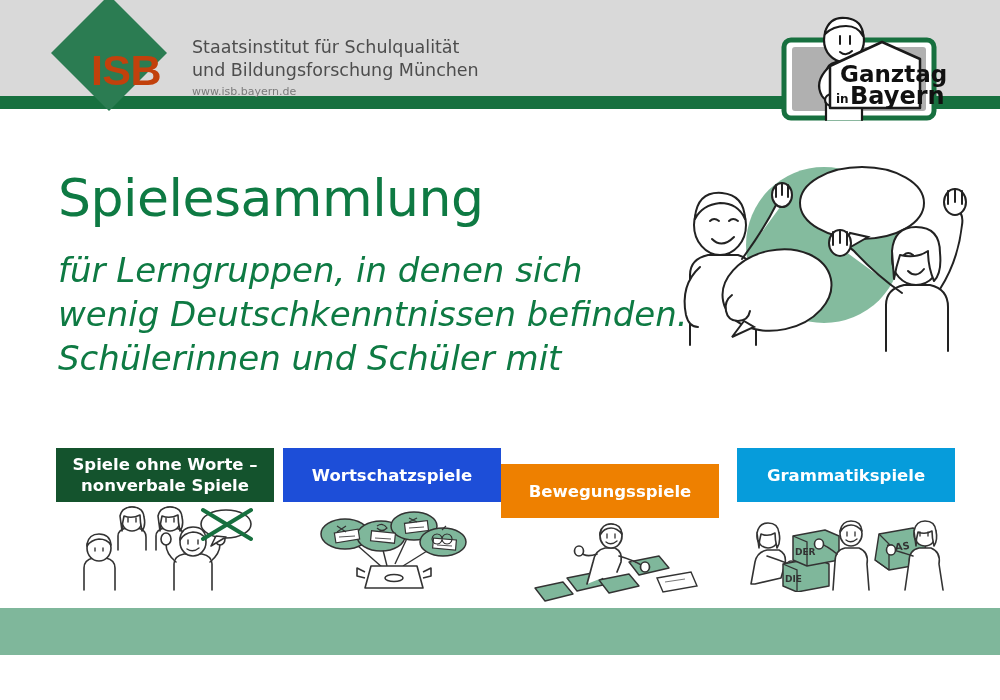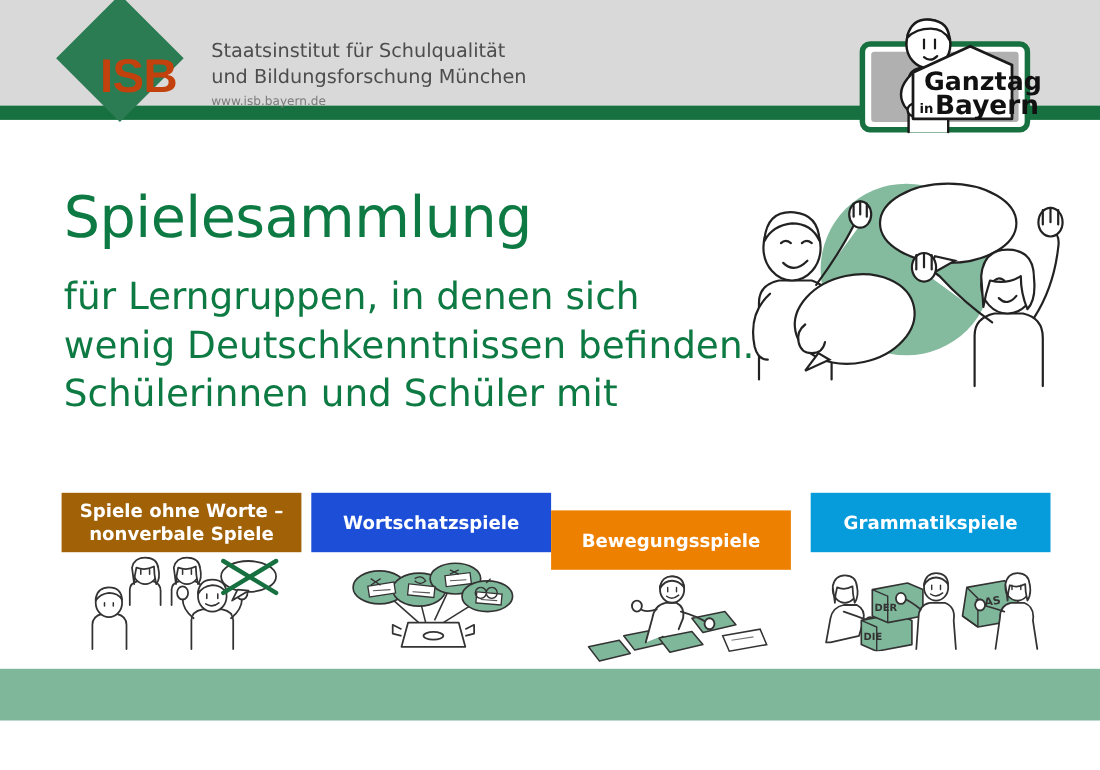--- a/index.html
+++ b/index.html
@@ -95,21 +95,21 @@
     margin: 0;
     font-family: "DejaVu Sans", sans-serif;
   }
   .subtitle {
     color: #0e7a43;
     font-size: 34px;
     line-height: 44px;
     margin: 12px 0 0 0;
     font-family: "DejaVu Sans", sans-serif;
   }
-  .subtitle div { white-space: nowrap; }
+  .subtitle div { white-space: nowrap; font-style: italic; }
 
   
   .hero-illustration {
     position: absolute;
     left: 672px; top: 155px;
     width: 328px; height: 215px;
   }
 
   
   .categories {
@@ -255,21 +255,21 @@
       <path d="M236 116 Q244 124 252 114"></path>
       <path d="M161 77 L161 90 M168 75 L168 88 M175 77 L175 90"></path>
       <path d="M276 36 L276 49 M283 34 L283 47 M290 36 L290 49"></path>
     </g>
   </svg>
 </div>
 
 <div class="categories">
 
   <div class="cat" style="left:56px; top:0;">
-    <div class="cat-label" style="background:#a16207;">Spiele ohne Worte – nonverbale Spiele</div>
+    <div class="cat-label" style="background:#14532d;">Spiele ohne Worte – nonverbale Spiele</div>
     <div class="cat-art">
       <svg width="218" height="86" viewBox="0 0 218 86" xmlns="http://www.w3.org/2000/svg">
         <g fill="#ffffff" stroke="#333333" stroke-width="1.6" stroke-linecap="round" stroke-linejoin="round">
 
           <path d="M28 84 L28 62 Q28 54 37 52 L50 52 Q59 54 59 62 L59 84"></path>
           <ellipse cx="43" cy="42" rx="12" ry="13"></ellipse>
           <path d="M31 38 Q33 28 43 28 Q54 28 55 39 Q51 33 43 33 Q35 34 31 40 Z"></path>
 
           <path d="M62 44 L62 30 Q62 24 70 22 L82 22 Q90 24 90 31 L90 44"></path>
           <ellipse cx="76" cy="13" rx="11" ry="12"></ellipse>

